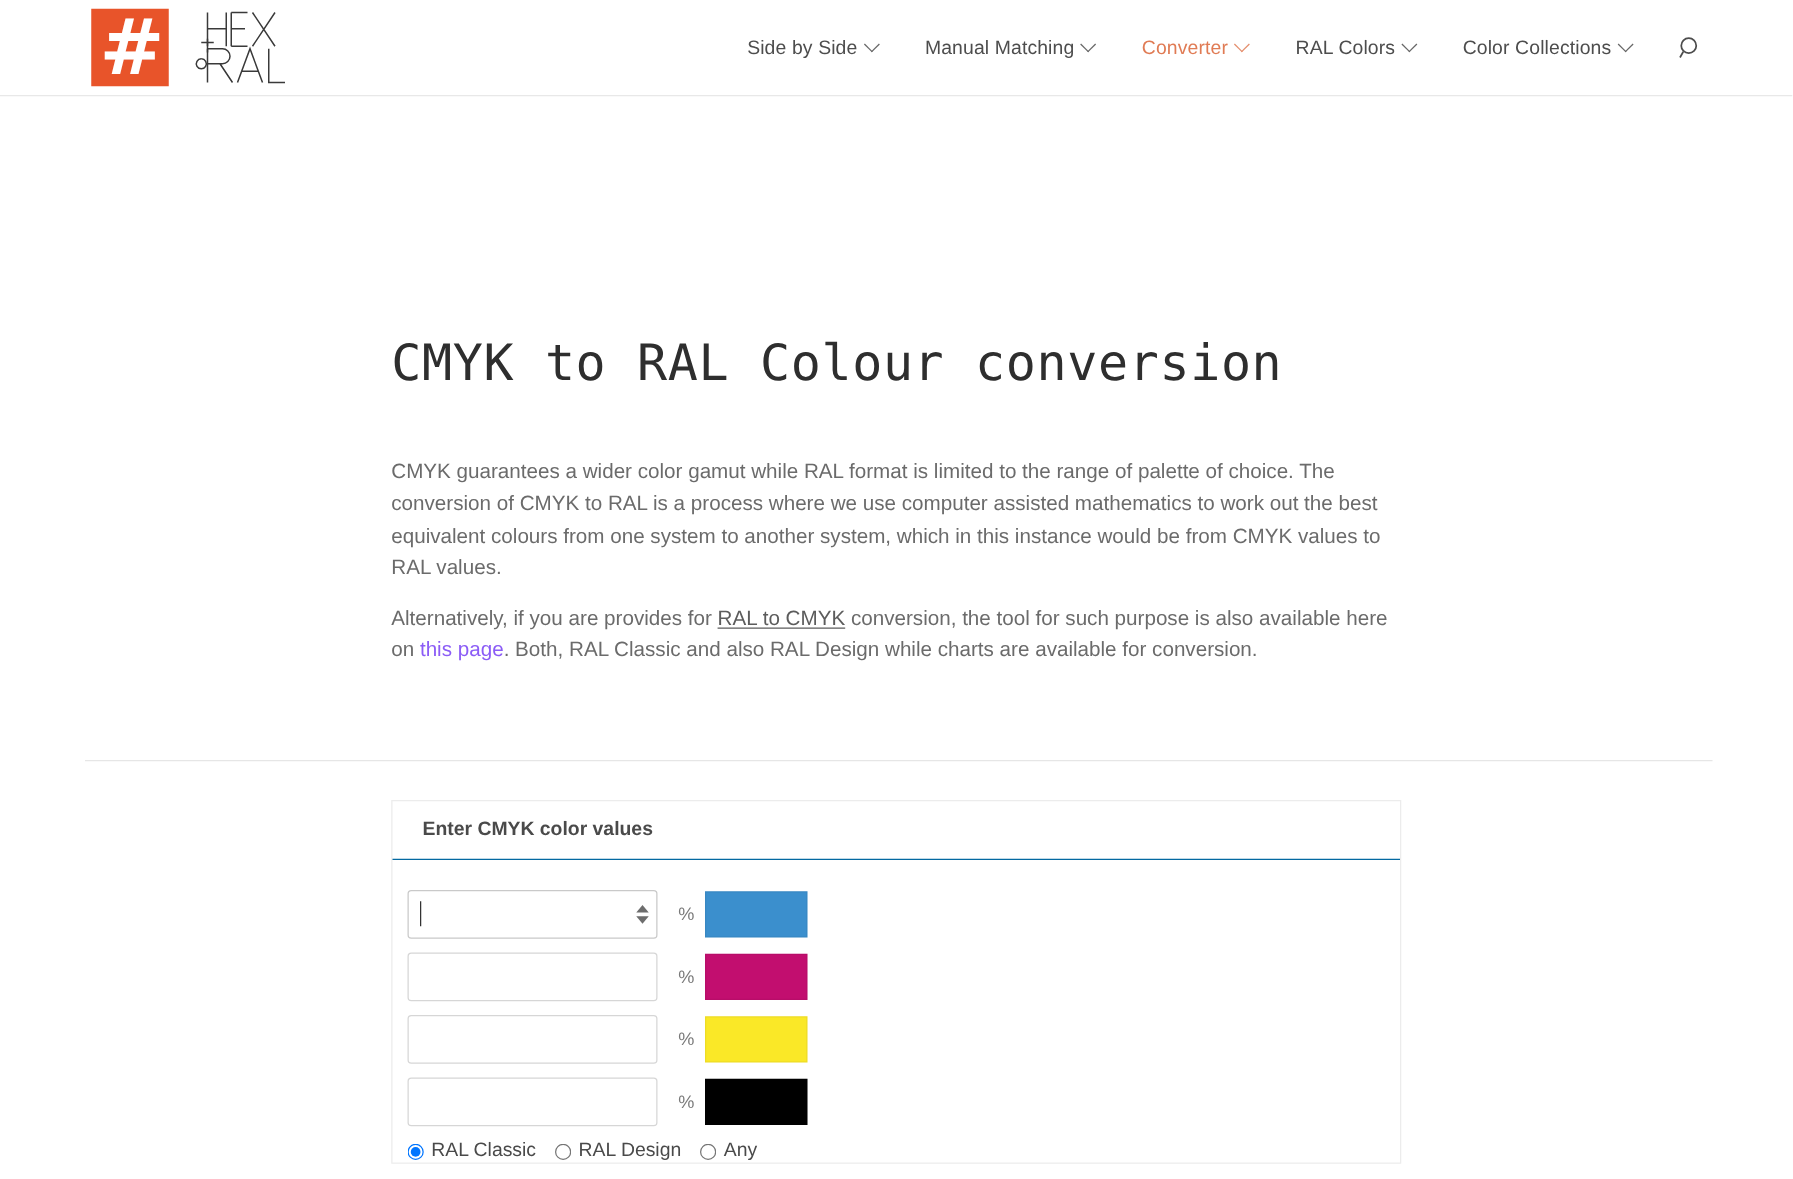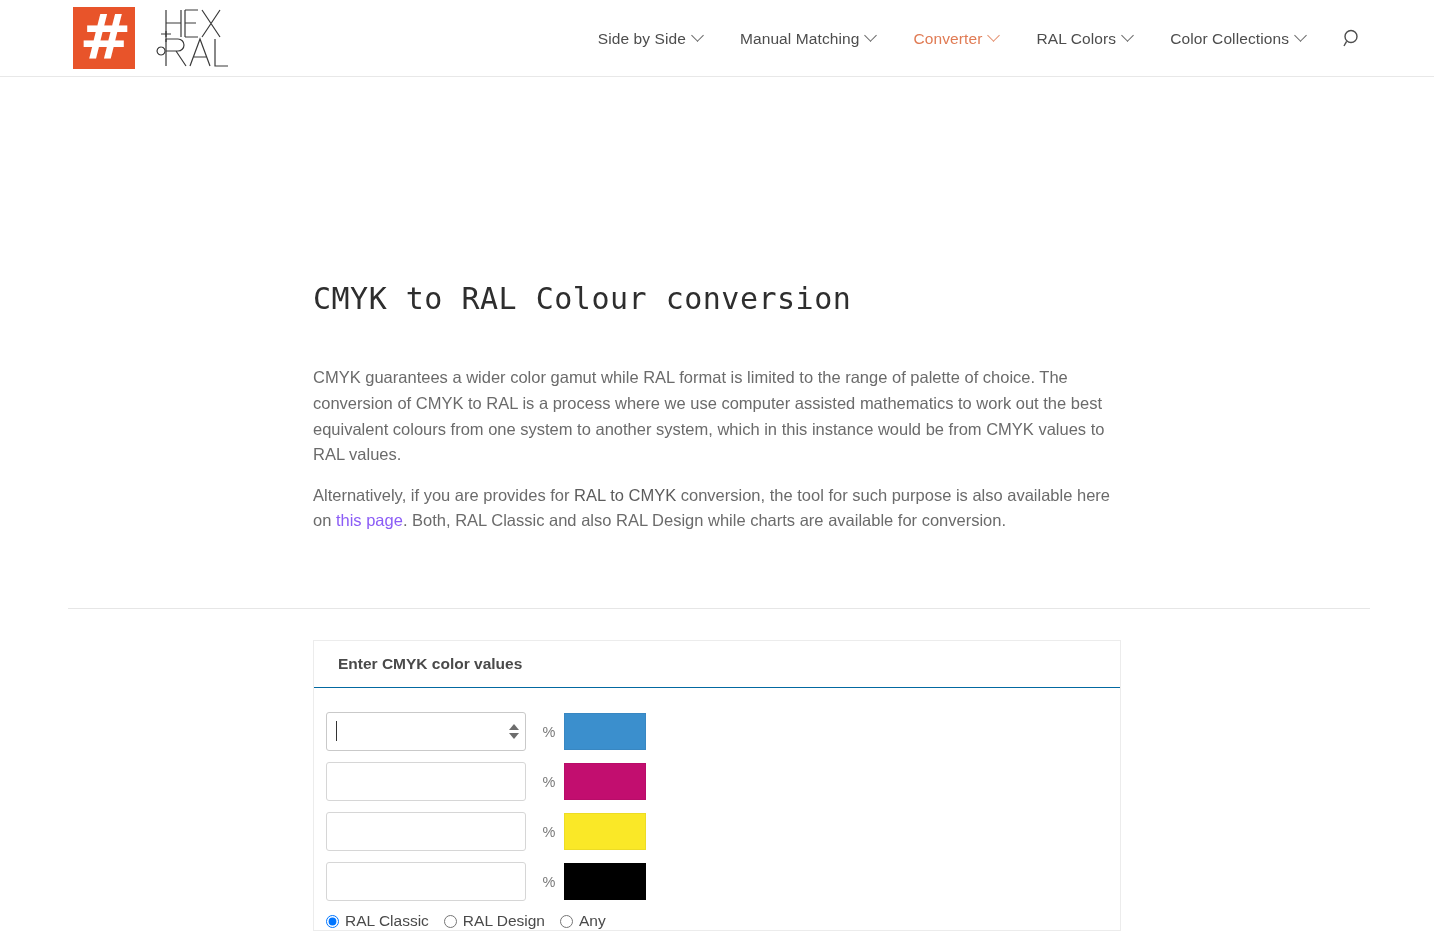--- a/index.html
+++ b/index.html
@@ -89,42 +89,43 @@
     color: #4d4d4d;
   }
 
   
   .page {
     position: relative;
     width: 1434px;
   }
   .page-title {
     position: absolute;
-    left: 313px; top: 184px;
+    left: 313px; top: 164px;
     font-family: "DejaVu Sans Mono", "Liberation Mono", monospace;
-    font-size: 30px;
+    font-size: 40px;
     font-weight: 400;
     color: #2e2e2e;
     letter-spacing: .5px;
     white-space: nowrap;
     text-align: center;
   }
 
   .prose {
     position: absolute;
     left: 313px; top: 288px;
     width: 812px;
     font-size: 16.5px;
     line-height: 25.8px;
     color: #6b6b6b;
   }
   .prose p { margin: 0 0 14.5px 0; }
   .prose p:last-child { margin-bottom: 0; }
   .link-underline {
     color: #5c5c5c;
+    text-decoration: underline;
     text-underline-offset: 2px;
     cursor: pointer;
   }
   .link-orange {
     color: #8b5cf6;
     text-decoration: none;
     cursor: pointer;
   }
 
   .divider {

